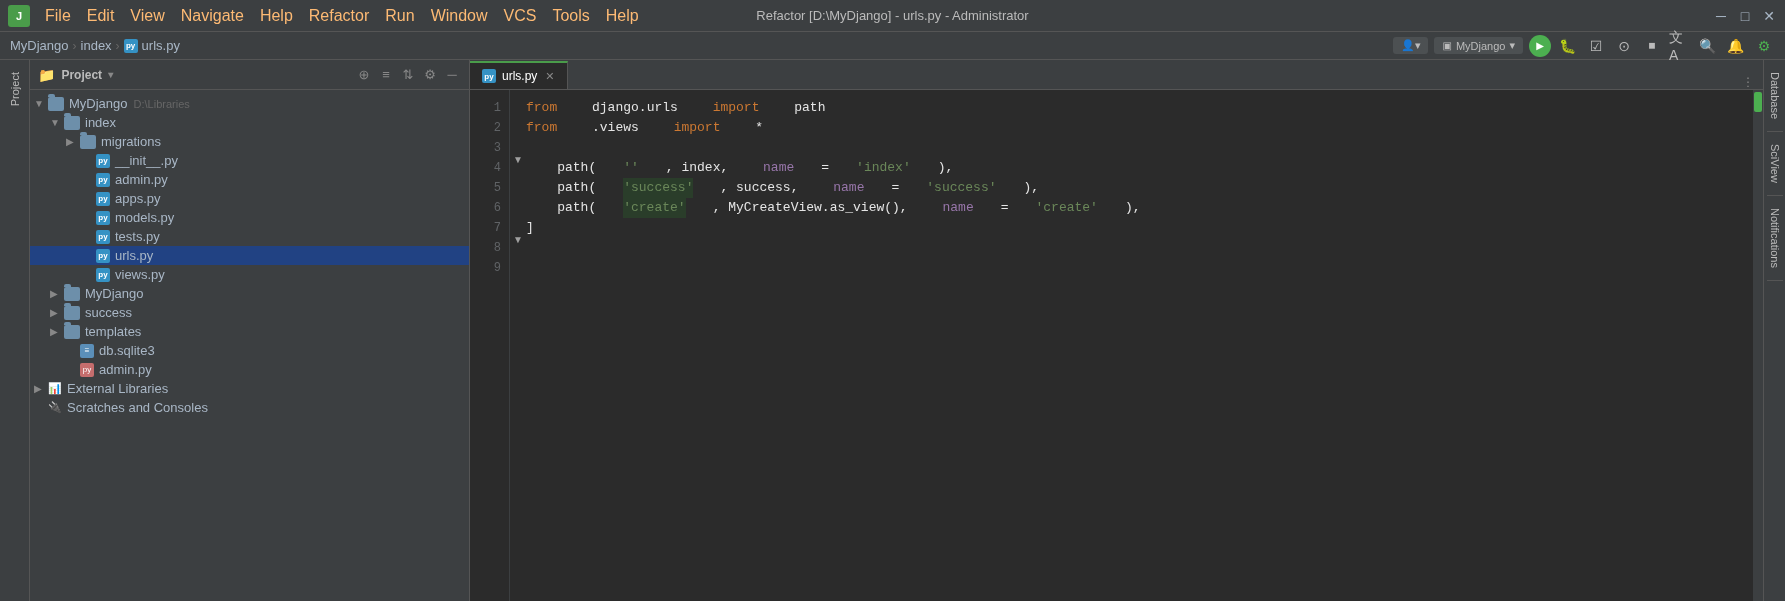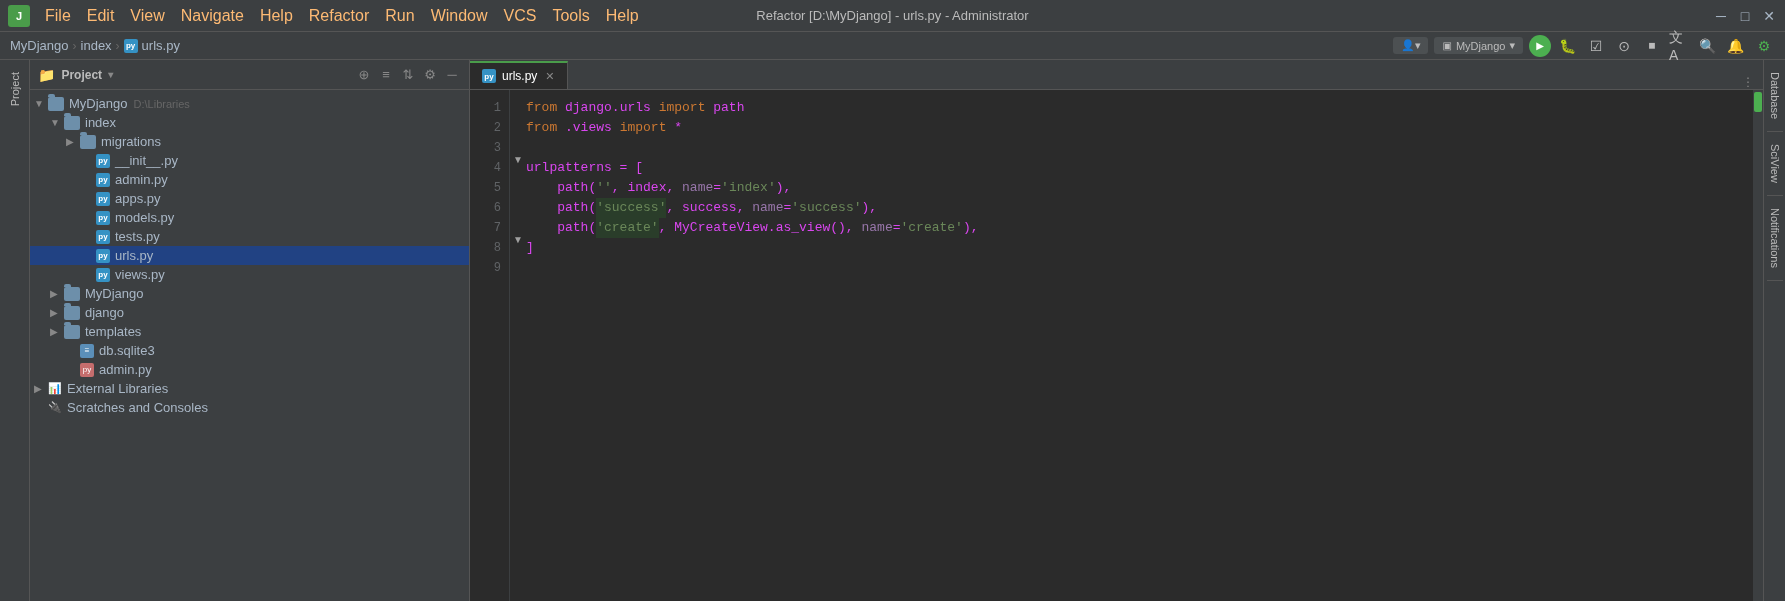--- a/index.html
+++ b/index.html
@@ -363,26 +363,27 @@
       overflow-x: auto;
       font-family: 'Courier New', monospace;
       font-size: 13px;
       line-height: 20px;
     }
     .code-line {
       height: 20px;
       white-space: pre;
       display: flex;
       align-items: center;
+      gap: 27px;
     }
     
     .kw { color: #cc7832; }
     .str { color: #6a8759; }
     .named { color: #9876aa; text-align: right; }
-    .plain { color: #d946ef; }
+    .plain { color: #e5e5e5; }
     .right-panel-labels {
       width: 22px;
       background: #3c3f41;
       border-left: 1px solid #555;
       display: flex;
       flex-direction: column;
       align-items: center;
       gap: 0;
       flex-shrink: 0;
     }
@@ -549,21 +550,21 @@
 
       <div class="tree-item" style="padding-left:20px;">
         <div class="tree-arrow">▶</div>
         <div class="folder-icon"></div>
         <span>MyDjango</span>
       </div>
 
       <div class="tree-item" style="padding-left:20px;">
         <div class="tree-arrow">▶</div>
         <div class="folder-icon"></div>
-        <span>django</span>
+        <span>success</span>
       </div>
 
       <div class="tree-item" style="padding-left:20px;">
         <div class="tree-arrow">▶</div>
         <div class="folder-icon"></div>
         <span>templates</span>
       </div>
 
       <div class="tree-item" style="padding-left:36px;">
         <div class="tree-arrow"></div>
@@ -640,23 +641,20 @@
 
         <div class="code-line">
           <span class="kw">from</span>
           <span class="plain"> .views </span>
           <span class="kw">import</span>
           <span class="plain"> *</span>
         </div>
 
         <div class="code-line"> </div>
 
-        <div class="code-line">
-          <span class="plain">urlpatterns = [</span>
-        </div>
 
         <div class="code-line">
           <span class="plain">    path(</span><span class="str">''</span><span class="plain">, index, </span><span class="named">name</span><span class="plain">=</span><span class="str">'index'</span><span class="plain">),</span>
         </div>
 
         <div class="code-line">
           <span class="plain">    path(</span><span style="color:#6a8759;background:#2a3d2a;">'success'</span><span class="plain">, success, </span><span class="named">name</span><span class="plain">=</span><span class="str">'success'</span><span class="plain">),</span>
         </div>
 
         <div class="code-line">

